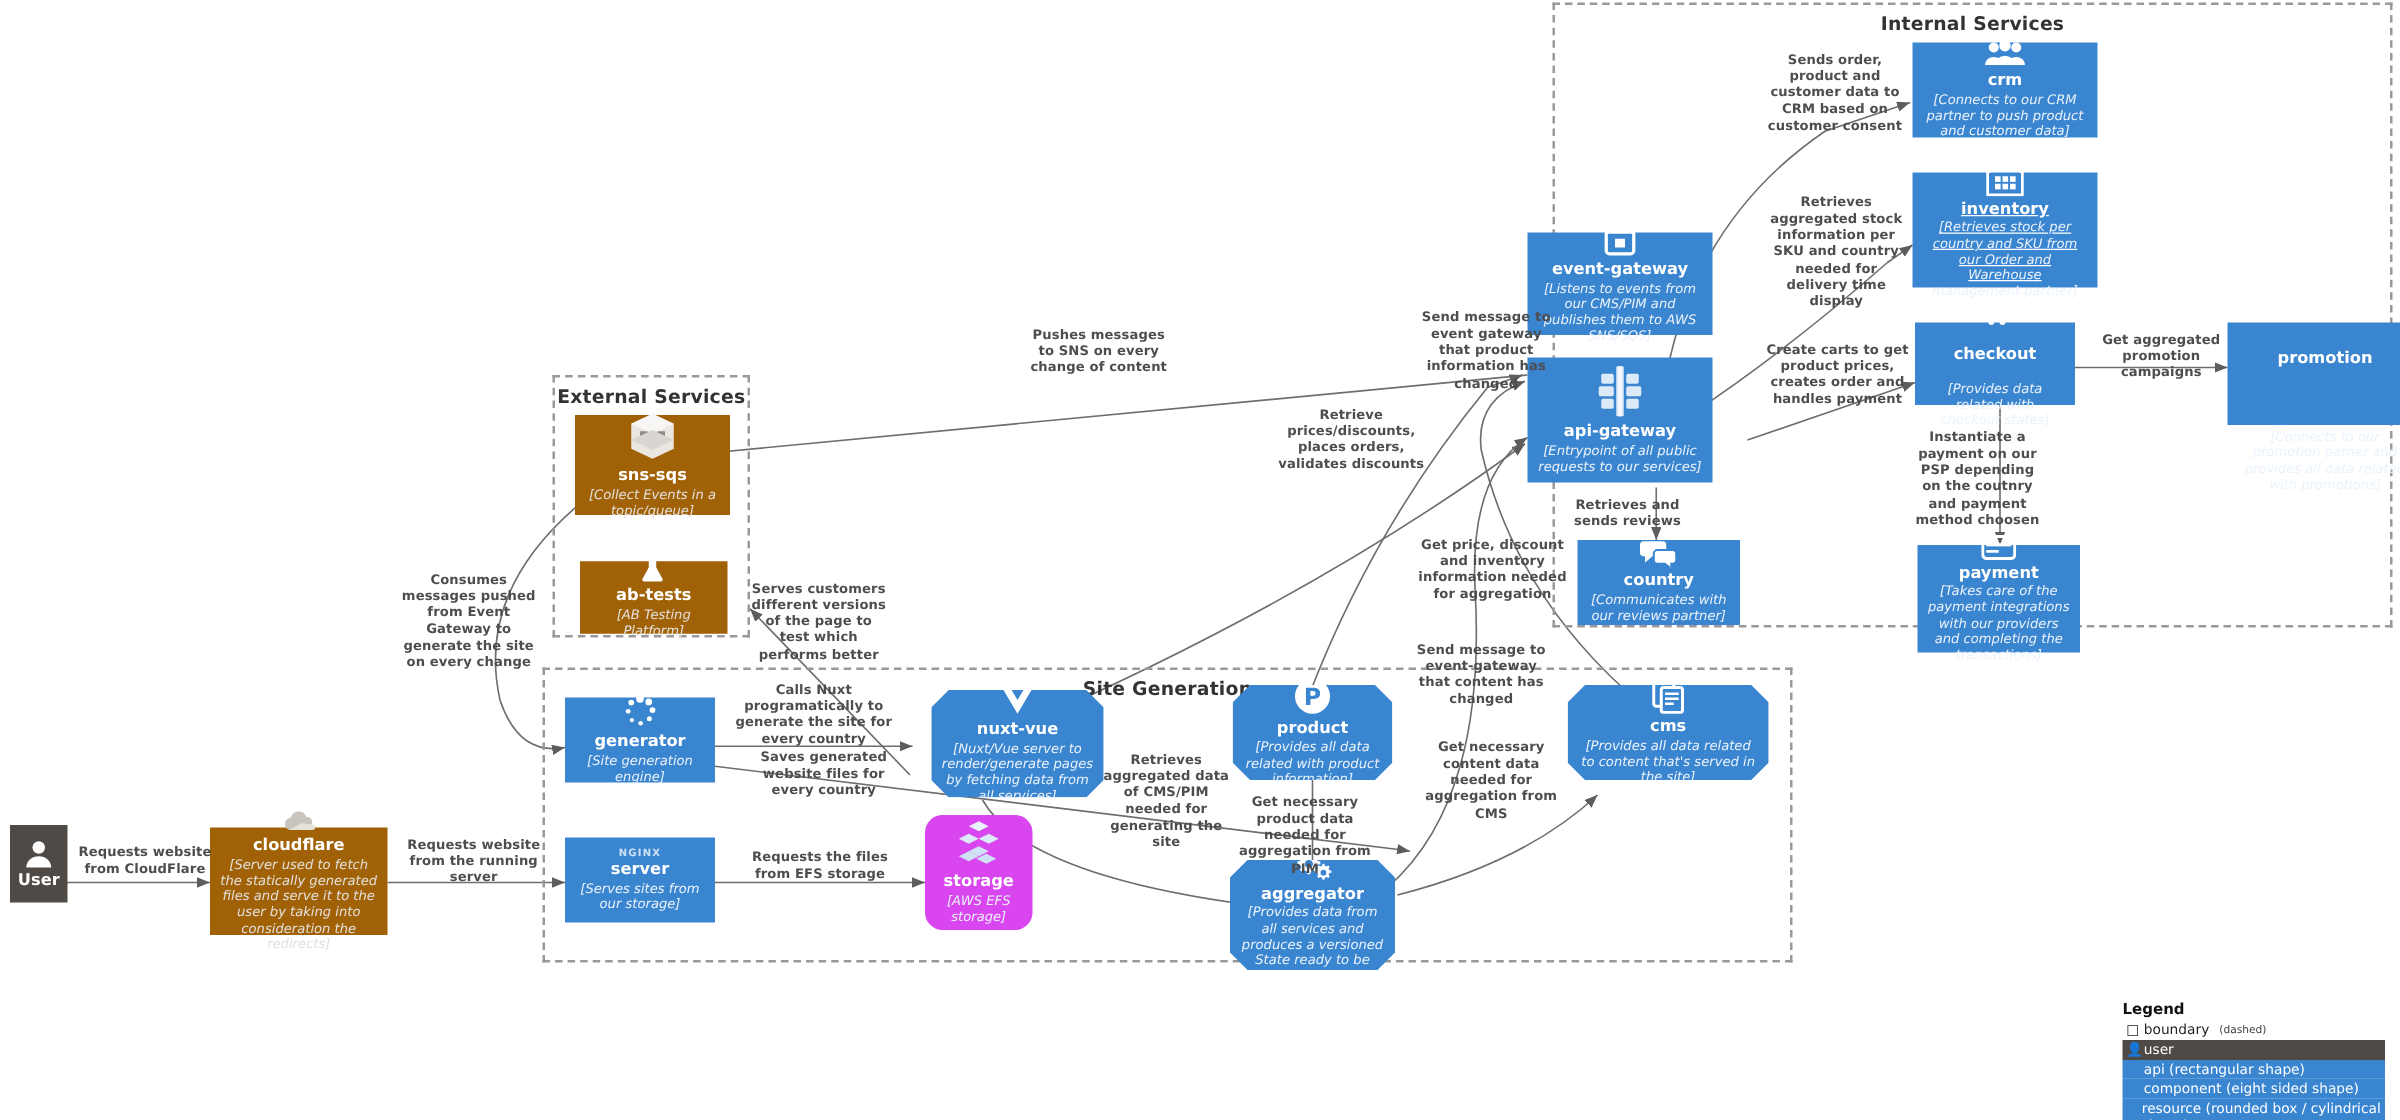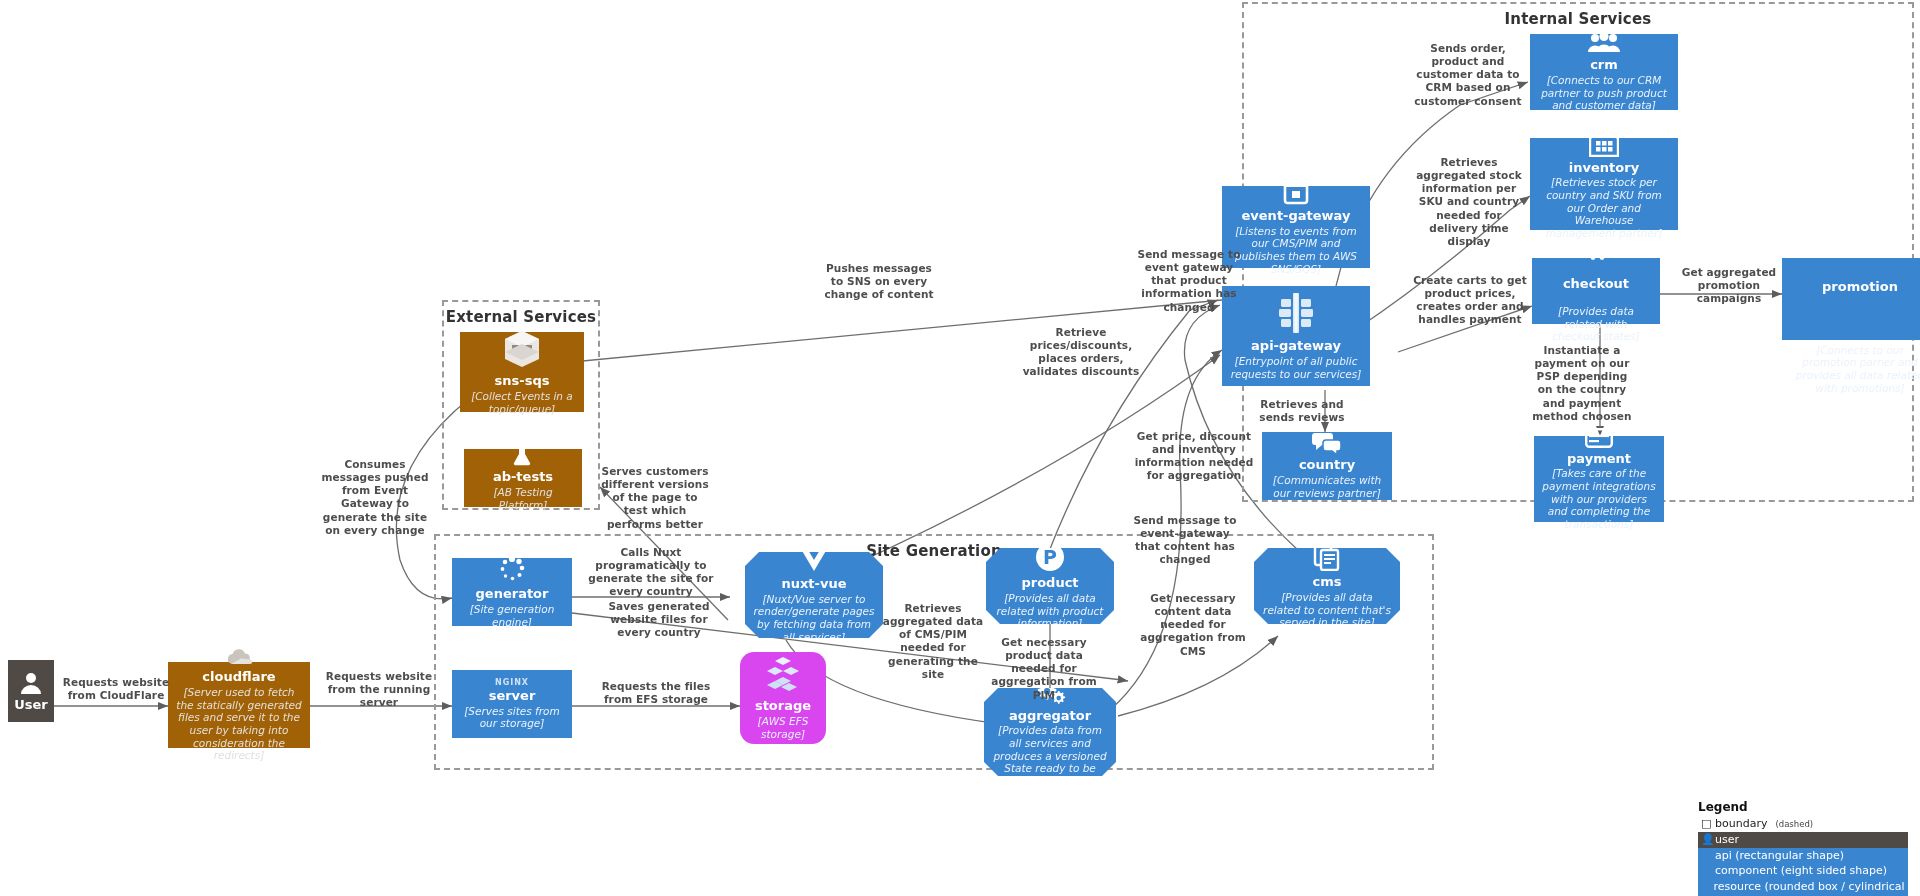--- a/index.html
+++ b/index.html
@@ -276,21 +276,21 @@
     <span class="ico">
       <svg width="30" height="30" viewBox="0 0 30 30">
         <circle cx="15" cy="15" r="14" fill="#fff"></circle>
         <text x="15" y="22" font-size="19" font-weight="bold" text-anchor="middle" fill="#3a85d0" font-family="DejaVu Sans, sans-serif">P</text>
       </svg>
     </span>
     <div class="nm">product</div>
     <div class="ds">[Provides all data related with product information]</div>
   </div>
 
-  <div class="node component" style="left:1254px; top:548px; width:146px; height:76px;">
+  <div class="node component" style="left:1254px; top:548px; width:161px; height:76px;">
     <span class="ico">
       <svg width="28" height="28" viewBox="0 0 28 28">
         <rect x="2" y="2" width="16" height="20" rx="2" fill="none" stroke="#fff" stroke-width="2.4"></rect>
         <rect x="8" y="7" width="17" height="20" rx="2" fill="#3a85d0" stroke="#fff" stroke-width="2.4"></rect>
         <g fill="#fff">
             <rect x="11" y="11" width="11" height="2"></rect>
             <rect x="11" y="15" width="11" height="2"></rect>
             <rect x="11" y="19" width="7" height="2"></rect>
           </g>
       </svg>
@@ -366,21 +366,21 @@
             <path d="M19,20 a7,6.5 0 0 1 14,0 z"></path>
           <circle cx="17" cy="4.5" r="4.6"></circle>
             <path d="M9,20 a8,7.5 0 0 1 16,0 z"></path>
         </g>
       </svg>
     </span>
     <div class="nm">crm</div>
     <div class="ds">[Connects to our CRM partner to push product and customer data]</div>
   </div>
 
-  <div class="node api" style="left:1530px; top:138px; width:148px; height:92px;">
+  <div class="node api" style="left:1530px; top:138px; width:148px; height:92px;text-decoration:underline;">
     <span class="ico">
       <svg width="30" height="28" viewBox="0 0 30 28">
         <path d="M15,1 L29,9 v18 h-28 v-18 z" fill="none" stroke="#fff" stroke-width="2.4" stroke-linejoin="round"></path>
         <g fill="#fff">
           <rect x="7" y="12" width="4.5" height="4.5"></rect>
             <rect x="13" y="12" width="4.5" height="4.5"></rect>
             <rect x="19" y="12" width="4.5" height="4.5"></rect>
           <rect x="7" y="18" width="4.5" height="4.5"></rect>
             <rect x="13" y="18" width="4.5" height="4.5"></rect>
             <rect x="19" y="18" width="4.5" height="4.5"></rect>

